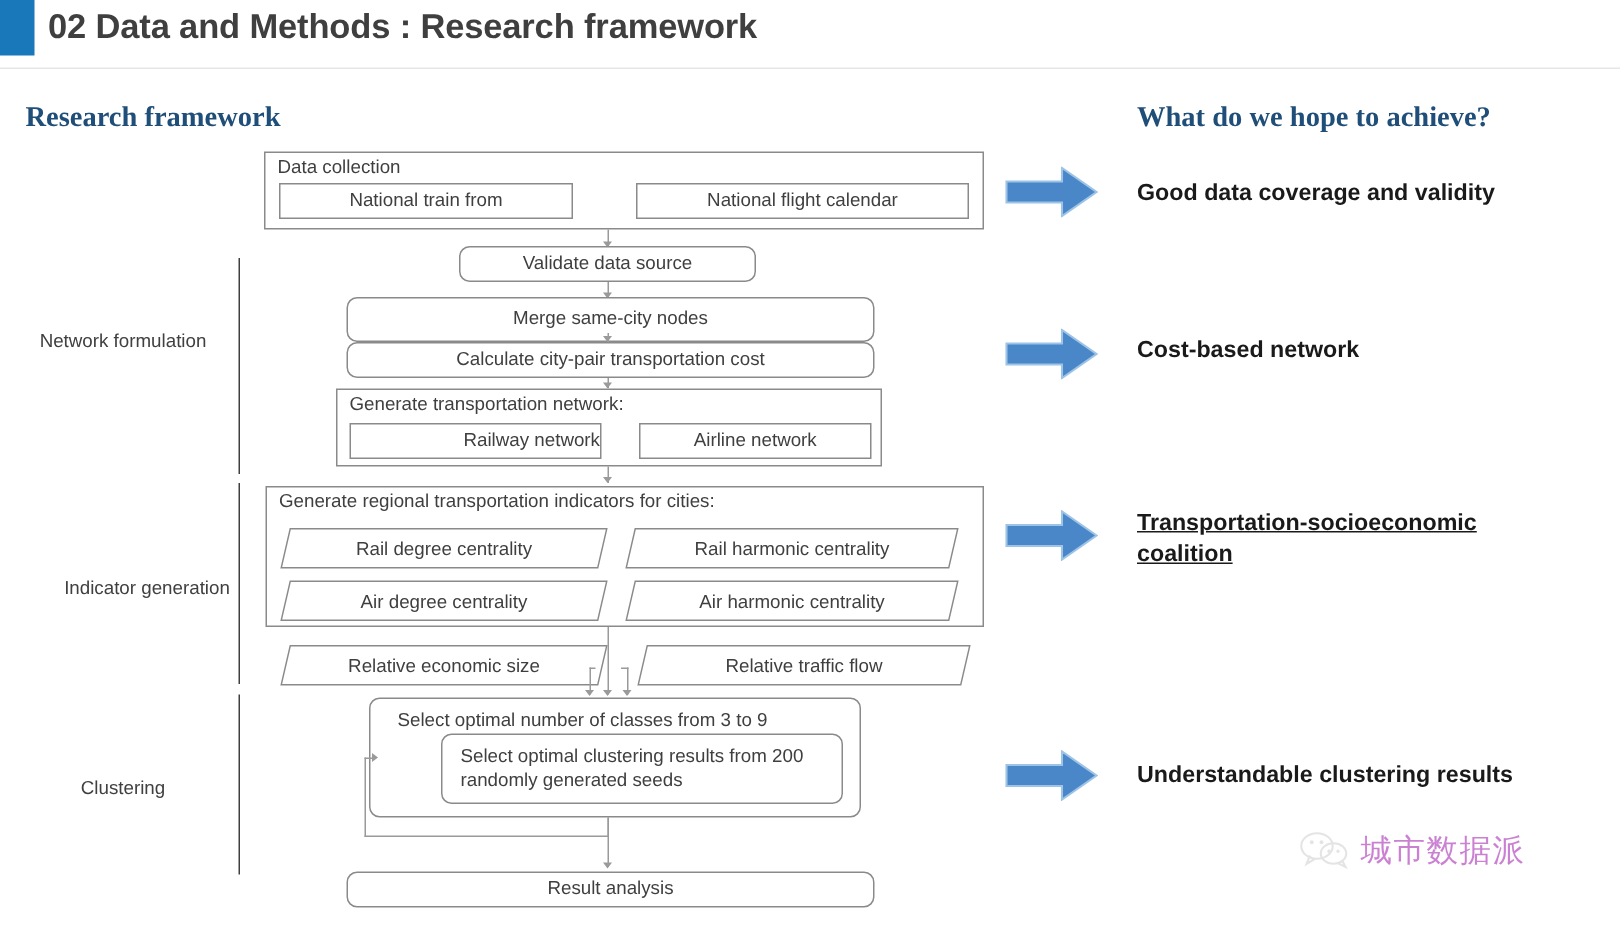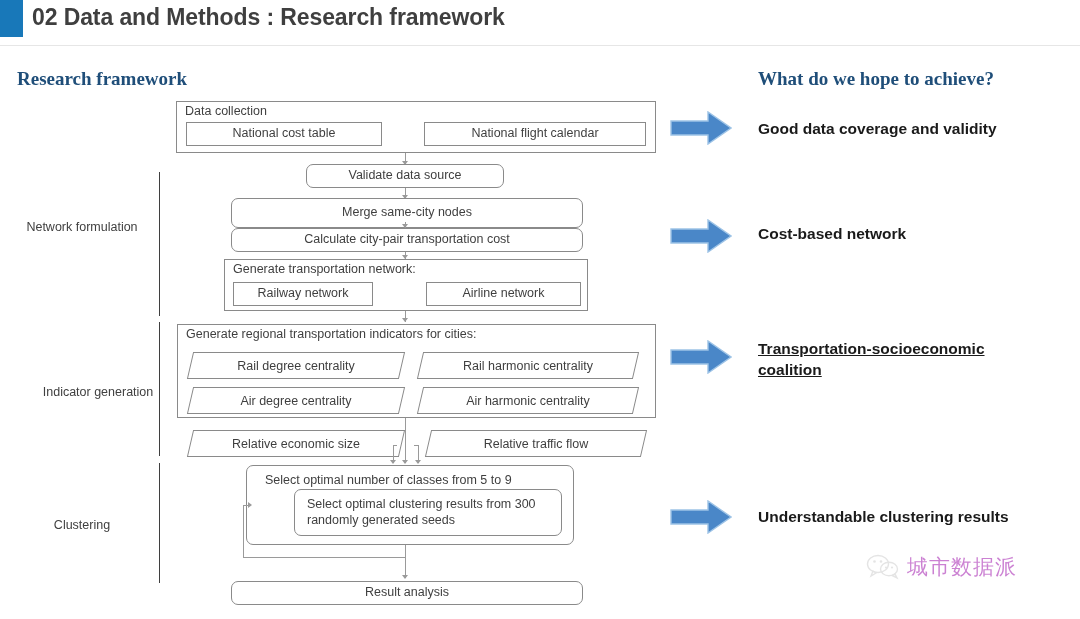--- a/index.html
+++ b/index.html
@@ -206,21 +206,21 @@
 
 <div class="stage-label" style="left:30px; top:385px; width:136px;">Indicator generation</div>
 <div class="stage-bracket" style="left:159px; top:322px; height:134px;"></div>
 
 <div class="stage-label" style="left:14px; top:518px; width:136px;">Clustering</div>
 <div class="stage-bracket" style="left:159px; top:463px; height:120px;"></div>
 
 <div class="group-shell" style="left:176px; top:101px; width:480px; height:52px;"></div>
 <div class="group-title" style="left:185px; top:104px;">Data collection</div>
 <div class="fbox sq" style="left:186px; top:122px; width:196px; height:24px;">
-  <span>National cost table</span>
+  <span>National train from</span>
 </div>
 <div class="fbox sq" style="left:424px; top:122px; width:222px; height:24px;">
   <span>National flight calendar</span>
 </div>
 
 <div class="conn-v" style="left:405px; top:153px; height:11px;"></div>
 <div class="arrowhead-down" style="left:401.8px; top:161px;"></div>
 
 <div class="fbox rounded" style="left:306px; top:164px; width:198px; height:24px;">
   <span>Validate data source</span>
@@ -235,21 +235,21 @@
 <div class="arrowhead-down" style="left:401.8px; top:224px;"></div>
 
 <div class="fbox rounded" style="left:231px; top:228px; width:352px; height:24px;">
   <span>Calculate city-pair transportation cost</span>
 </div>
 <div class="conn-v" style="left:405px; top:252px; height:7px;"></div>
 <div class="arrowhead-down" style="left:401.8px; top:255px;"></div>
 
 <div class="group-shell" style="left:224px; top:259px; width:364px; height:52px;"></div>
 <div class="group-title" style="left:233px; top:262px;">Generate transportation network:</div>
-<div class="fbox sq" style="left:233px; top:282px; width:140px; height:24px;">
+<div class="fbox sq" style="left:233px; top:282px; width:168px; height:24px;justify-content:flex-end;">
   <span>Railway network</span>
 </div>
 <div class="fbox sq" style="left:426px; top:282px; width:155px; height:24px;">
   <span>Airline network</span>
 </div>
 
 <div class="conn-v" style="left:405px; top:311px; height:11px;"></div>
 <div class="arrowhead-down" style="left:401.8px; top:318px;"></div>
 
 <div class="group-shell" style="left:177px; top:324px; width:479px; height:94px;"></div>
@@ -286,24 +286,24 @@
 <div class="arrowhead-down" style="left:389.8px; top:460px;"></div>
 
 <div class="conn-v" style="left:405px; top:418px; height:45px;"></div>
 <div class="arrowhead-down" style="left:401.8px; top:460px;"></div>
 
 <div class="conn-v" style="left:418px; top:445px; height:18px;"></div>
 <div class="conn-h" style="left:414px; top:445px; width:5px;"></div>
 <div class="arrowhead-down" style="left:414.8px; top:460px;"></div>
 
 <div class="fbox rounded grouplabel" style="left:246px; top:465px; width:328px; height:80px;">
-  <span class="group-title" style="position:static; display:block; padding-left:9px; padding-top:3px;">Select optimal number of classes from 5 to 9</span>
+  <span class="group-title" style="position:static; display:block; padding-left:9px; padding-top:3px;">Select optimal number of classes from 3 to 9</span>
 </div>
 <div class="fbox rounded" style="left:294px; top:489px; width:268px; height:47px; justify-content:flex-start; text-align:left; padding:0 12px; box-sizing:border-box;">
-  <span>Select optimal clustering results from 300 randomly generated seeds</span>
+  <span>Select optimal clustering results from 200 randomly generated seeds</span>
 </div>
 
 <div class="conn-v" style="left:405px; top:545px; height:13px;"></div>
 <div class="conn-h" style="left:243px; top:557px; width:163px;"></div>
 <div class="conn-v" style="left:243px; top:505px; height:53px;"></div>
 <div class="conn-h" style="left:243px; top:505px; width:7px;"></div>
 <div class="arrowhead-right" style="left:248px; top:501.8px;"></div>
 
 <div class="conn-v" style="left:405px; top:545px; height:33px;"></div>
 <div class="arrowhead-down" style="left:401.8px; top:575px;"></div>

